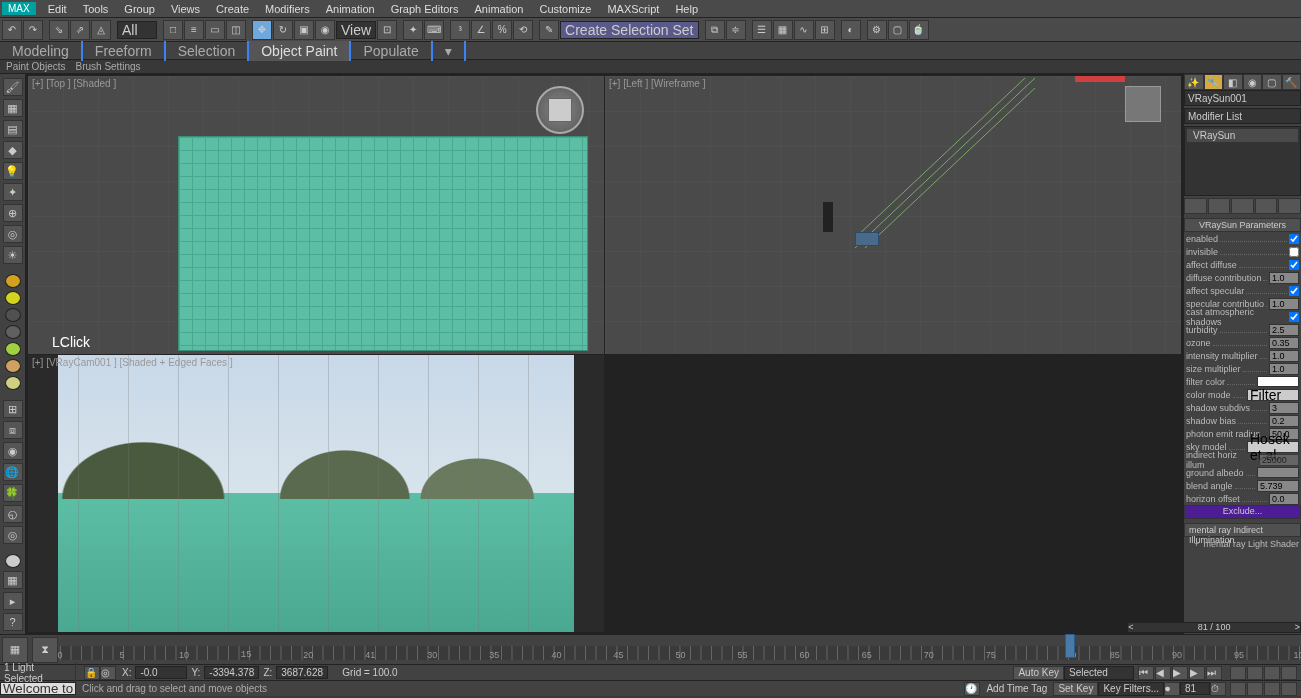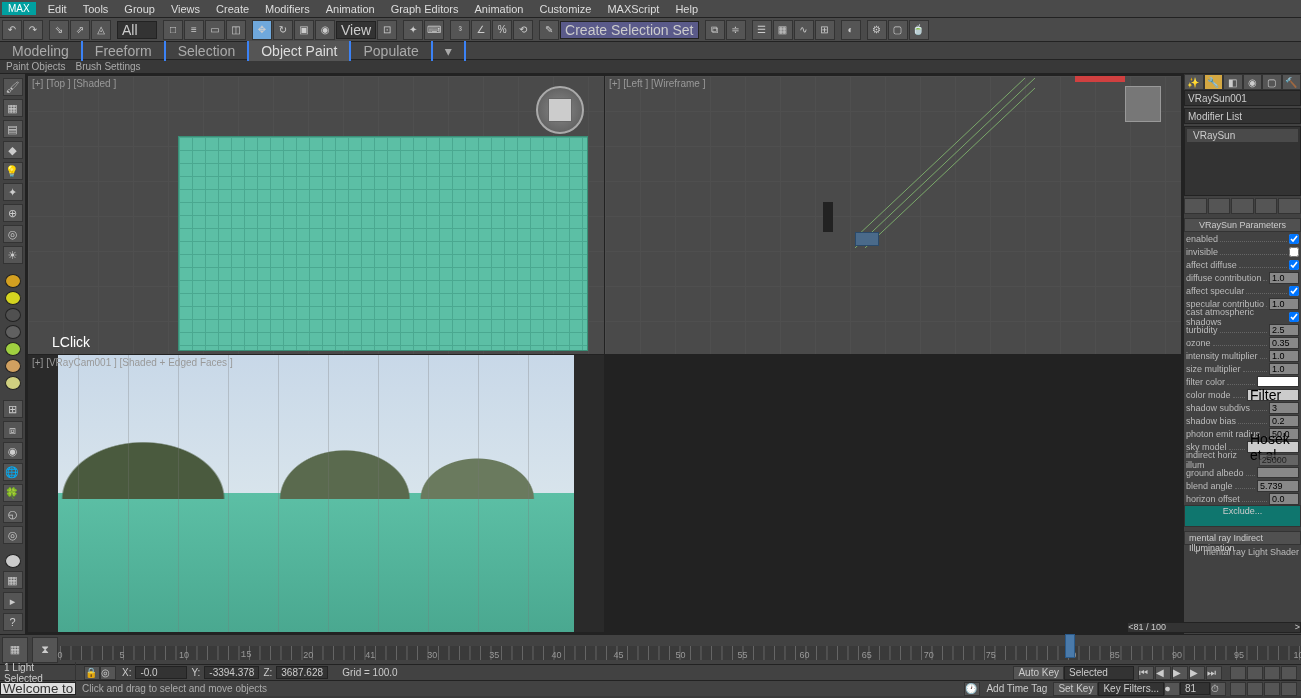--- a/index.html
+++ b/index.html
@@ -89,21 +89,21 @@
 .cp-stack-btns { display: flex; height: 16px; margin-top: 2px; gap: 1px; }
 .cp-stack-btn { flex: 1; background: #555; border: 1px solid #333; cursor:pointer; }
 .cp-rollout-title { height: 14px; background: #505050; text-align: center; padding: 1px 0; border: 1px solid #333; margin-top: 4px; font-size: 9px; }
 .cp-param { display: flex; justify-content: space-between; align-items: center; padding: 0 2px; height: 13px; font-size: 9px; color: #bbb; }
 .cp-param .dots { flex: 1; border-bottom: 1px dotted #666; margin: 0 2px; height: 6px; }
 .cp-param input[type="checkbox"] { width: 10px; height: 10px; }
 .cp-spinner { width: 30px; height: 12px; background: #888; border: 1px solid #333; color: #000; font-size: 9px; padding: 0 2px; display: flex; align-items: center; }
 .cp-spinner.wide { width: 42px; }
 .cp-dropdown-sm { width: 52px; height: 12px; background: #ccc; border: 1px solid #333; color: #000; font-size: 14px; padding: 0 2px; display: flex; align-items: center; }
 .cp-color-swatch { width: 42px; height: 11px; background: #fff; border: 1px solid #333; }
-.cp-button { width: 100%; height: 22px; background: #0f766e; border: 1px solid #333; text-align: center; font-size: 9px; cursor:pointer; }
+.cp-button { width: 100%; height: 14px; background: #4c1d95; border: 1px solid #333; text-align: center; font-size: 9px; cursor:pointer; }
 
 
 .timeline-area { height: 30px; background: #424242; border-top: 1px solid #222; display: flex; align-items: center; }
 .tl-play { width: 26px; height: 26px; background: #555; border: 1px solid #333; margin: 0 2px; display:flex; align-items:center; justify-content:center; cursor:pointer; }
 .tl-track { flex: 1; position: relative; height: 20px; }
 .tl-ruler { position: absolute; left: 0; right: 0; bottom: 0; height: 14px; background: #3a3a3a;
   background-image: linear-gradient(90deg, #666 1px, transparent 1px); background-size: 10.5px 100%; }
 .tl-tick-label { position: absolute; bottom: 0; font-size: 9px; color: #999; transform: translateX(-50%); }
 .tl-scrubber { position: absolute; top: -6px; width: 10px; height: 24px; background: #4a7aaa; border: 1px solid #2a5a8a; }
 .tl-range { position: absolute; top: -18px; height: 11px; right: 0; left: 86%; background: #333; border: 1px solid #222; display: flex; align-items: center; justify-content: center; font-size: 9px; }
@@ -415,21 +415,21 @@
     <div class="cp-param"><span style="margin-left:8px">+</span>&nbsp;<span>mental ray Light Shader</span></div>
   </div>
 </div>
 
 <div class="timeline-area">
   <div class="tl-play">▦</div>
   <div class="tl-play">⧗</div>
   <div class="tl-track">
     <div class="tl-range">
       <span>&lt;</span>
-      <span style="flex:1;text-align:left">81 / 100</span>
+      <span style="flex:1;text-align:center">81 / 100</span>
       <span>&gt;</span>
     </div>
     <div class="tl-ruler" id="tl-ruler">
         <span class="tl-tick-label" style="left: 0%;">0</span>
         <span class="tl-tick-label" style="left: 5%;">5</span>
         <span class="tl-tick-label" style="left: 10%;">10</span>
         <span class="tl-tick-label" style="left: 15%; font-family: Liberation Mono, monospace;">15</span>
         <span class="tl-tick-label" style="left: 20%; margin-top: 14px;">20</span>
         <span class="tl-tick-label" style="left: 25%;">41</span>
         <span class="tl-tick-label" style="left: 30%;">30</span>

